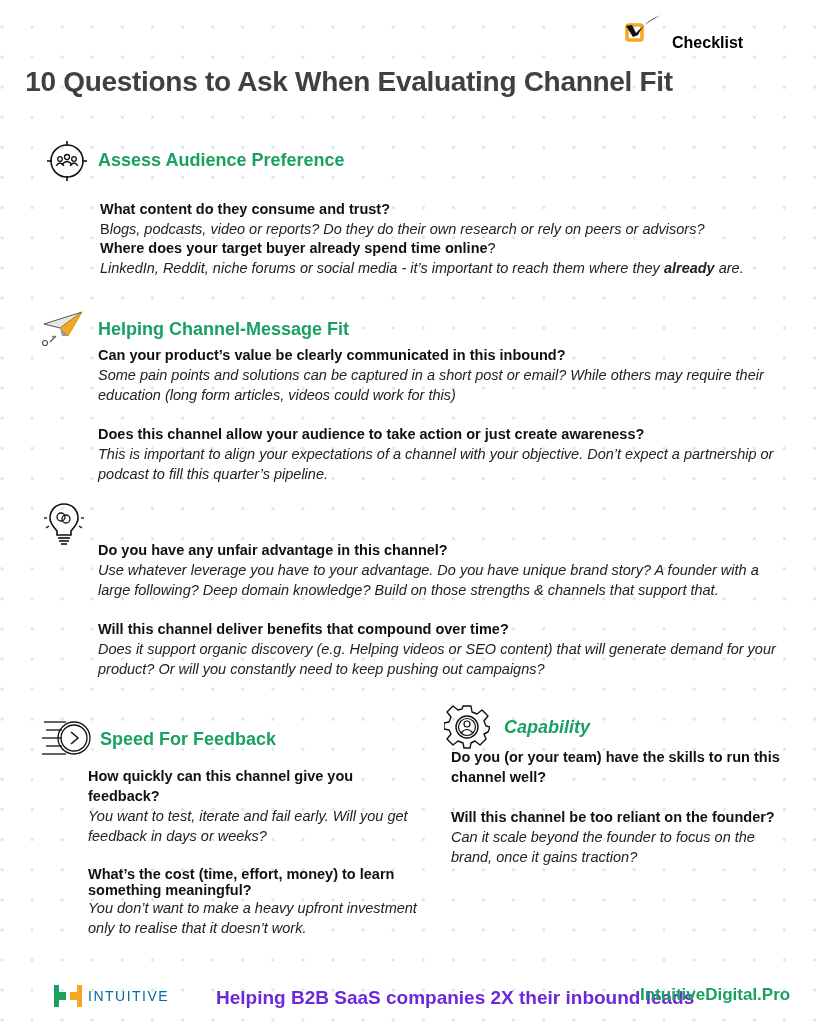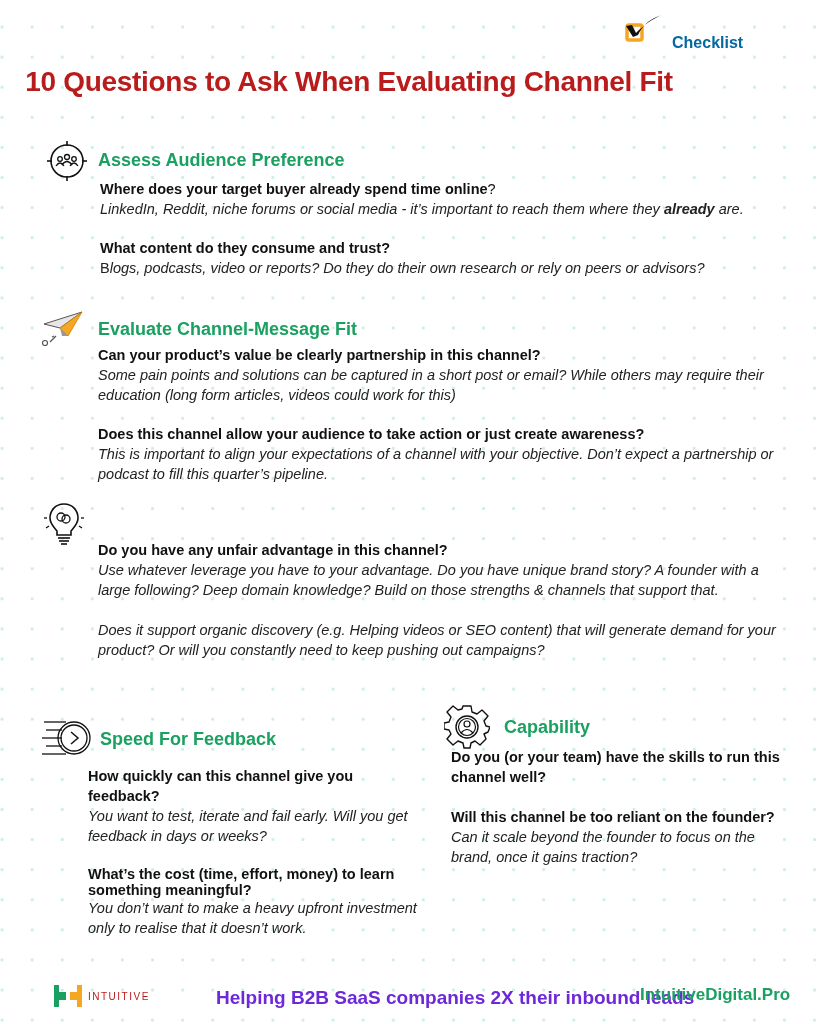--- a/index.html
+++ b/index.html
@@ -7,34 +7,34 @@
     width: 819px; height: 1024px; position: relative; overflow: hidden;
     background-color: #ffffff;
     background-image: radial-gradient(circle, #cdeee2 1.3px, transparent 1.6px);
     background-size: 30.1px 30.1px;
     background-position: -13px 12px;
     font-family: "Liberation Sans", sans-serif;
     color: #111;
   }
   .abs { position: absolute; }
   .checklist-badge { left: 624px; top: 12px; display: flex; align-items: center; }
-  .checklist-badge .label { font-weight: bold; font-size: 16px; margin-left: 8px; margin-top: 22px; color: #0369a1; }
+  .checklist-badge .label { font-weight: bold; font-size: 16px; margin-left: 8px; margin-top: 22px; color: #000000; }
   .page-title {
     left: 0; width: 698px; top: 66px; text-align: center;
-    font-size: 28px; font-weight: bold; color: #b91c1c; letter-spacing: -0.3px;
+    font-size: 28px; font-weight: bold; color: #404040; letter-spacing: -0.3px;
   }
   .section-head { display: flex; align-items: center; }
   .section-title { font-size: 18px; font-weight: bold; color: #1aa061; }
   .q { font-size: 14.5px; font-weight: bold; color: #111; line-height: 19px; }
   .a { font-size: 14.5px; font-style: italic; color: #222; line-height: 20px; }
   .a b { font-style: italic; }
   .block { position: absolute; }
   .footer-tagline { font-size: 19px; font-weight: bold; color: #6d28d9; }
   .footer-url { font-size: 17px; font-weight: bold; color: #1aa061; }
-  .brand-name { font-size: 10px; letter-spacing: 1.5px; color: #b91c1c; font-weight: normal; }
+  .brand-name { font-size: 14px; letter-spacing: 1.5px; color: #0369a1; font-weight: normal; }
   .col q, .col .q { line-height: 20px; }
 </style>
 </head>
 <body>
 
 <div class="abs checklist-badge">
   <span>
     <svg width="40" height="34" viewBox="0 0 40 34">
       <rect x="3" y="12" width="15" height="15" rx="2" fill="none" stroke="#f5a623" stroke-width="3.5"></rect>
       <path d="M2 13 L9 24 L14 22 C18 14 24 6 38 2 C28 6 20 12 12 20 L8 12 Z" fill="#111"></path>
@@ -59,48 +59,48 @@
         <circle cx="28" cy="19" r="2.3" fill="none" stroke="#111" stroke-width="1.3"></circle>
         <path d="M10 26 Q14 20 18 26" fill="none" stroke="#111" stroke-width="1.3"></path>
         <path d="M16 25 Q21 18 26 25" fill="none" stroke="#111" stroke-width="1.3"></path>
         <path d="M24 26 Q28 20 32 26" fill="none" stroke="#111" stroke-width="1.3"></path>
       </svg>
     </span>
     <span class="section-title" style="margin-left:12px;">Assess Audience Preference</span>
   </div>
 </div>
 <div class="block" style="left:100px; top:180px; width:700px;">
+  <div style="margin-top:20px;">
+    <div class="q">What content do they consume and trust?</div>
+    <div class="a"><span style="font-style:normal">B</span><span>logs, podcasts, video or reports? Do they do their own research or rely on peers or advisors?</span></div>
+  </div>
   <div>
     <div class="q"><span>Where does your target buyer already spend time online</span><span style="font-weight:normal">?</span></div>
     <div class="a"><span>LinkedIn, Reddit, niche forums or social media - it’s important to reach them where they </span><b>already</b><span> are.</span></div>
-  </div>
-  <div style="margin-top:20px;">
-    <div class="q">What content do they consume and trust?</div>
-    <div class="a"><span style="font-style:normal">B</span><span>logs, podcasts, video or reports? Do they do their own research or rely on peers or advisors?</span></div>
   </div>
 </div>
 
 <div class="block" style="left:38px; top:308px;">
   <div class="section-head">
     <span style="width:48px;height:42px;display:inline-block;">
       <svg width="48" height="42" viewBox="0 0 48 42">
         <path d="M6 16 L44 4 L22 20 Z" fill="#e6e6e6" stroke="#555" stroke-width="1"></path>
         <path d="M22 20 L44 4 L30 28 Z" fill="#f5a623" stroke="#c98200" stroke-width="0.8"></path>
         <path d="M22 20 L24 28 L30 28" fill="#999"></path>
         <path d="M18 28 L12 34" stroke="#555" stroke-width="1.2"></path>
         <circle cx="7" cy="35" r="2.5" fill="none" stroke="#555" stroke-width="1.2"></circle>
         <path d="M14 29 L16 28" stroke="#555" stroke-width="1.2"></path>
       </svg>
     </span>
-    <span class="section-title" style="margin-left:12px;">Evaluate Channel-Message Fit</span>
+    <span class="section-title" style="margin-left:12px;">Helping Channel-Message Fit</span>
   </div>
 </div>
 <div class="block" style="left:98px; top:346px; width:680px;">
   <div>
-    <div class="q">Can your product’s value be clearly partnership in this channel?</div>
+    <div class="q">Can your product’s value be clearly communicated in this inbound?</div>
     <div class="a">Some pain points and solutions can be captured in a short post or email? While others may require their education (long form articles, videos could work for this)</div>
   </div>
   <div style="margin-top:20px;">
     <div class="q">Does this channel allow your audience to take action or just create awareness?</div>
     <div class="a">This is important to align your expectations of a channel with your objective. Don’t expect a partnership or podcast to fill this quarter’s pipeline.</div>
   </div>
 </div>
 
 <div class="block" style="left:44px; top:500px;">
   <div class="section-head">
@@ -119,20 +119,21 @@
       </svg>
     </span>
   </div>
 </div>
 <div class="block" style="left:98px; top:541px; width:680px;">
   <div>
     <div class="q">Do you have any unfair advantage in this channel?</div>
     <div class="a">Use whatever leverage you have to your advantage. Do you have unique brand story? A founder with a large following? Deep domain knowledge? Build on those strengths &amp; channels that support that.</div>
   </div>
   <div style="margin-top:20px;">
+    <div class="q">Will this channel deliver benefits that compound over time?</div>
     <div class="a">Does it support organic discovery (e.g. Helping videos or SEO content) that will generate demand for your product? Or will you constantly need to keep pushing out campaigns?</div>
   </div>
 </div>
 
 <div class="block" style="left:42px; top:718px;">
   <div class="section-head">
     <span style="width:50px;height:42px;display:inline-block;">
       <svg width="50" height="42" viewBox="0 0 50 42">
         <circle cx="32" cy="20" r="16" fill="none" stroke="#111" stroke-width="1.3"></circle>
         <circle cx="32" cy="20" r="13" fill="none" stroke="#111" stroke-width="1.3"></circle>
@@ -151,21 +152,21 @@
   <div>
     <div class="q" style="line-height:20px;">How quickly can this channel give you feedback?</div>
     <div class="a">You want to test, iterate and fail early. Will you get feedback in days or weeks?</div>
   </div>
   <div style="margin-top:20px;">
     <div class="q" style="line-height:16px;">What’s the cost (time, effort, money) to learn something meaningful?</div>
     <div class="a">You don’t want to make a heavy upfront investment only to realise that it doesn’t work.</div>
   </div>
 </div>
 
-<div class="block" style="left:444px; top:704px;">
+<div class="block" style="left:444px; top:704px;font-style:italic;">
   <div class="section-head">
     <span style="width:46px;height:46px;display:inline-block;">
       <svg width="46" height="46" viewBox="0 0 46 46">
         <path d="M19 2 L27 2 L28 8 L33 10 L38 6 L44 12 L40 17 L42 22 L46 23 L46 23 L44 28 L40 30 L42 35 L36 41 L31 37 L27 39 L26 44 L20 44 L19 39 L14 37 L9 41 L3 35 L7 30 L5 26 L0 25 L0 19 L5 18 L7 13 L3 8 L9 2 L14 6 L18 5 Z" fill="none" stroke="#111" stroke-width="1.4" stroke-linejoin="round"></path>
         <circle cx="23" cy="23" r="11" fill="none" stroke="#111" stroke-width="1.4"></circle>
         <circle cx="23" cy="23" r="8.5" fill="none" stroke="#111" stroke-width="1.2"></circle>
         <circle cx="23" cy="20" r="3" fill="none" stroke="#111" stroke-width="1.2"></circle>
         <path d="M17 29 Q23 22 29 29" fill="none" stroke="#111" stroke-width="1.2"></path>
       </svg>
     </span>

